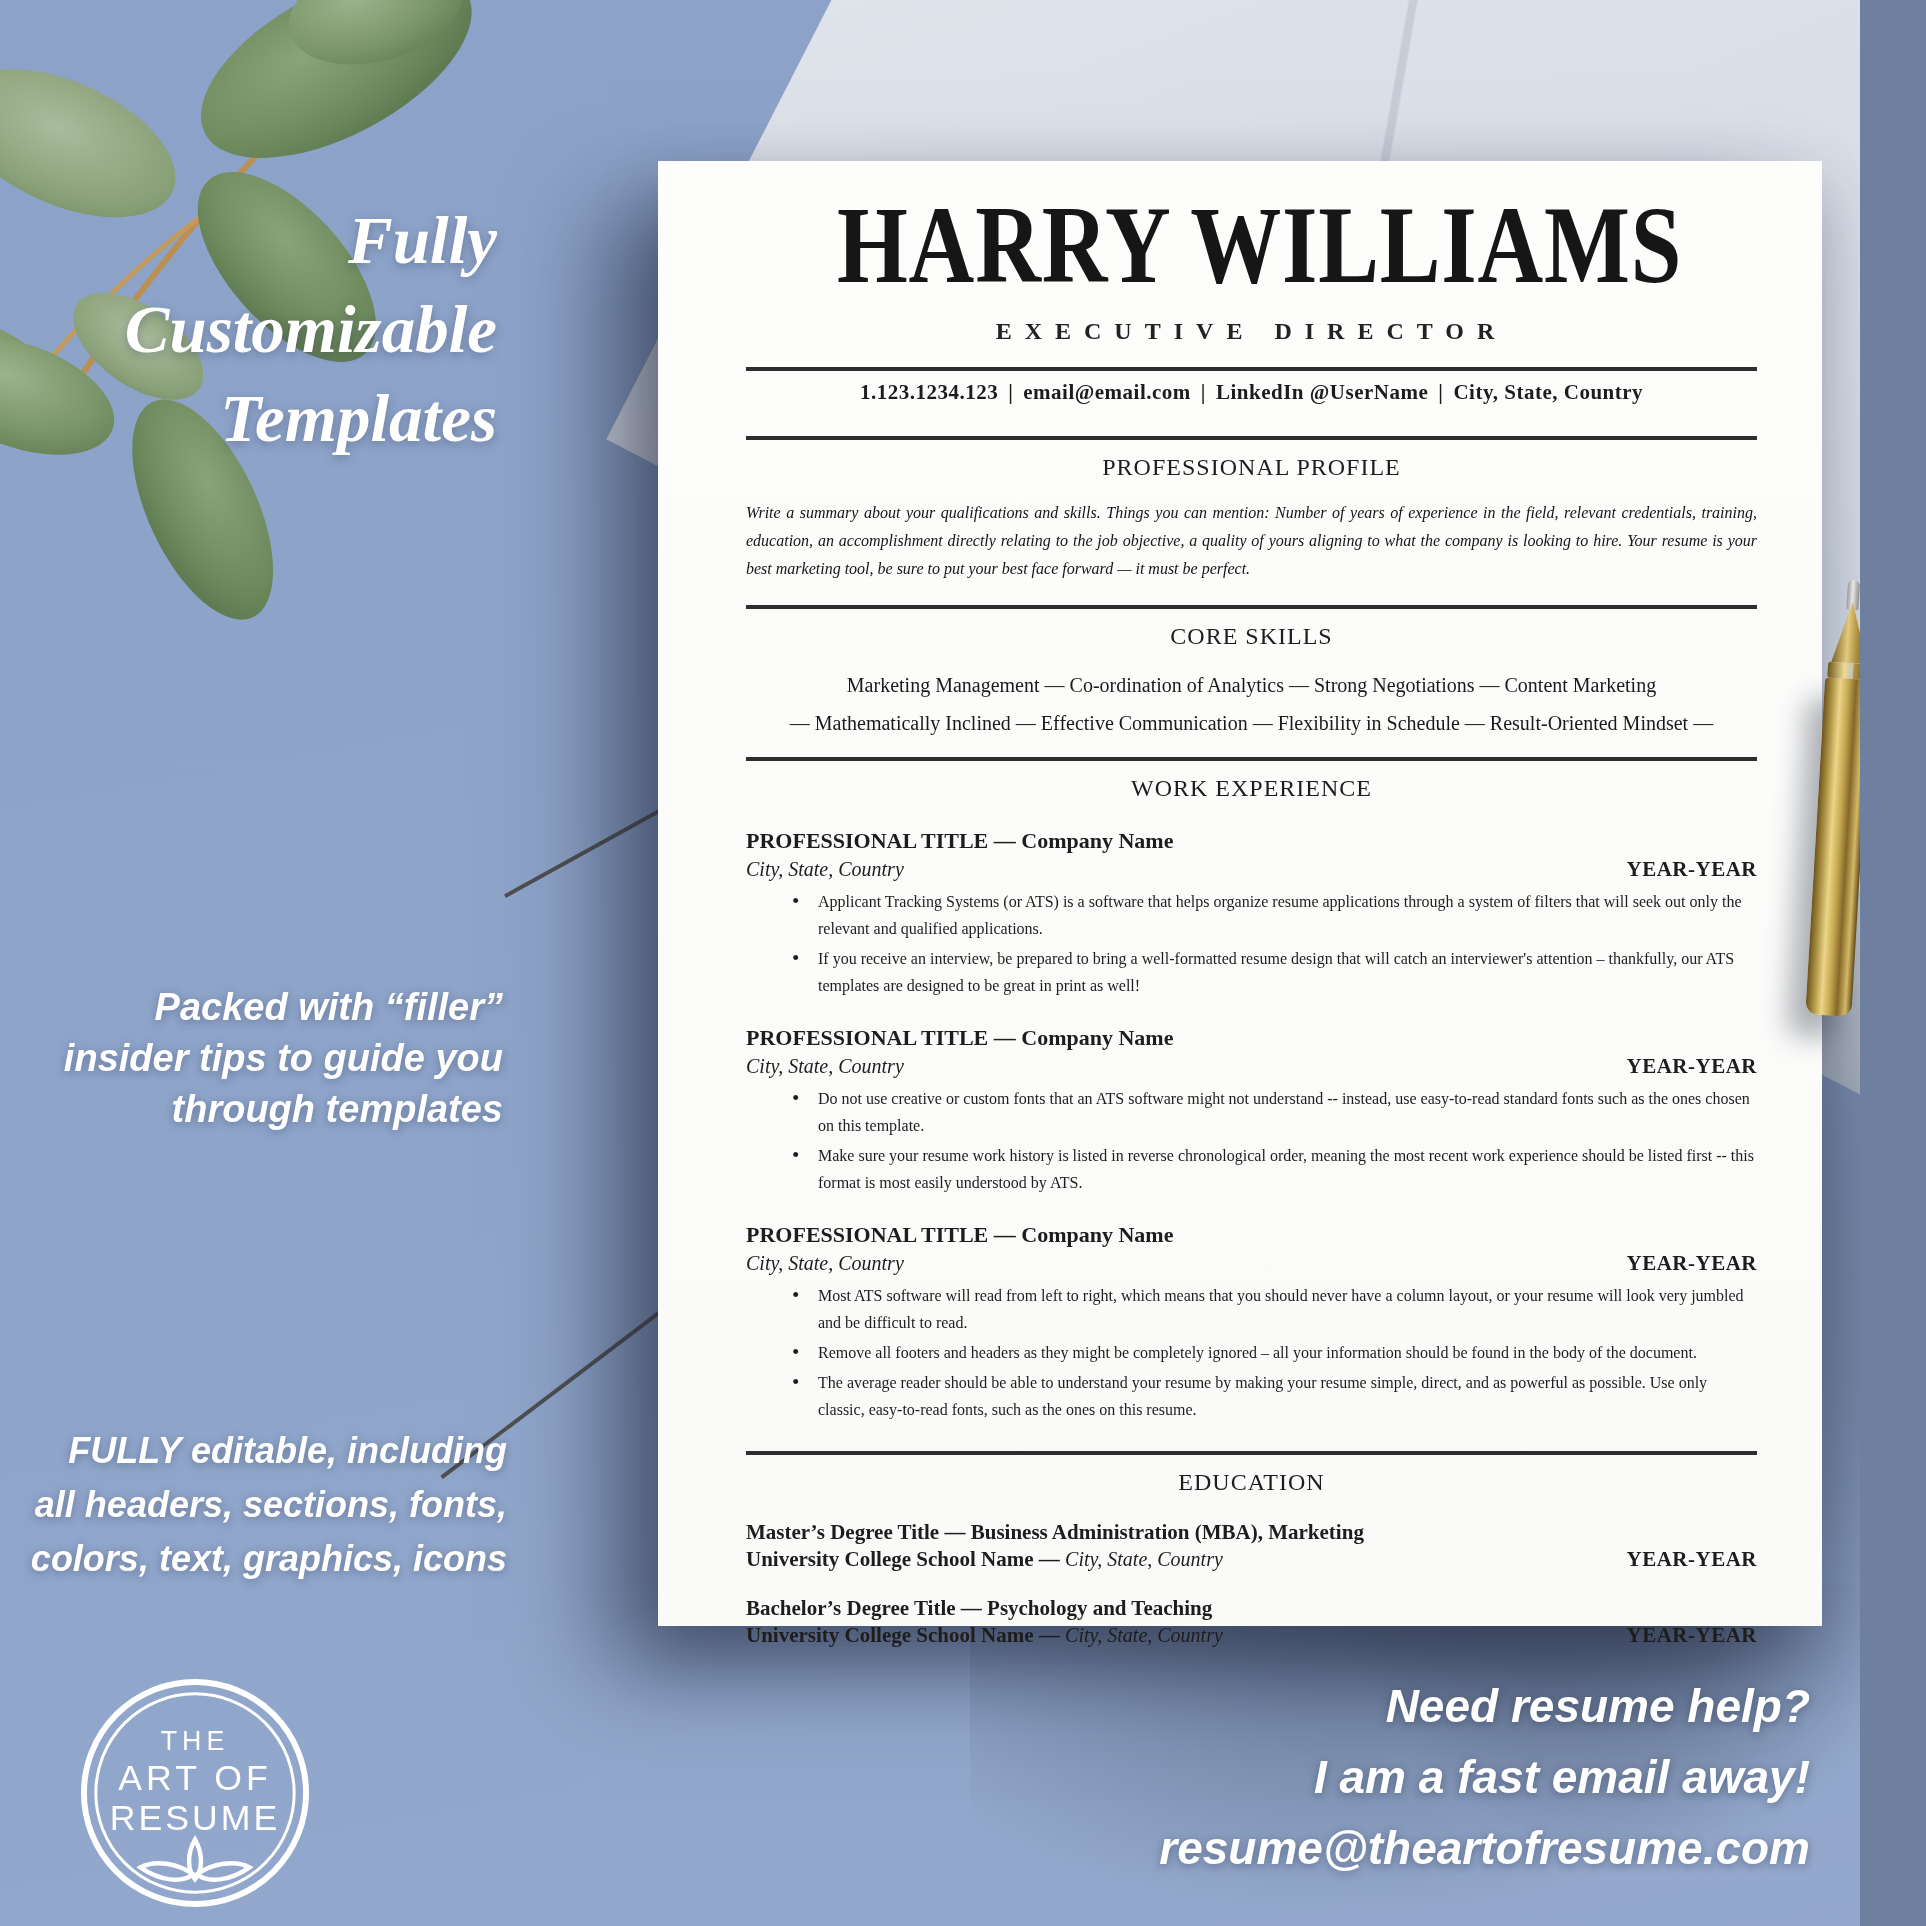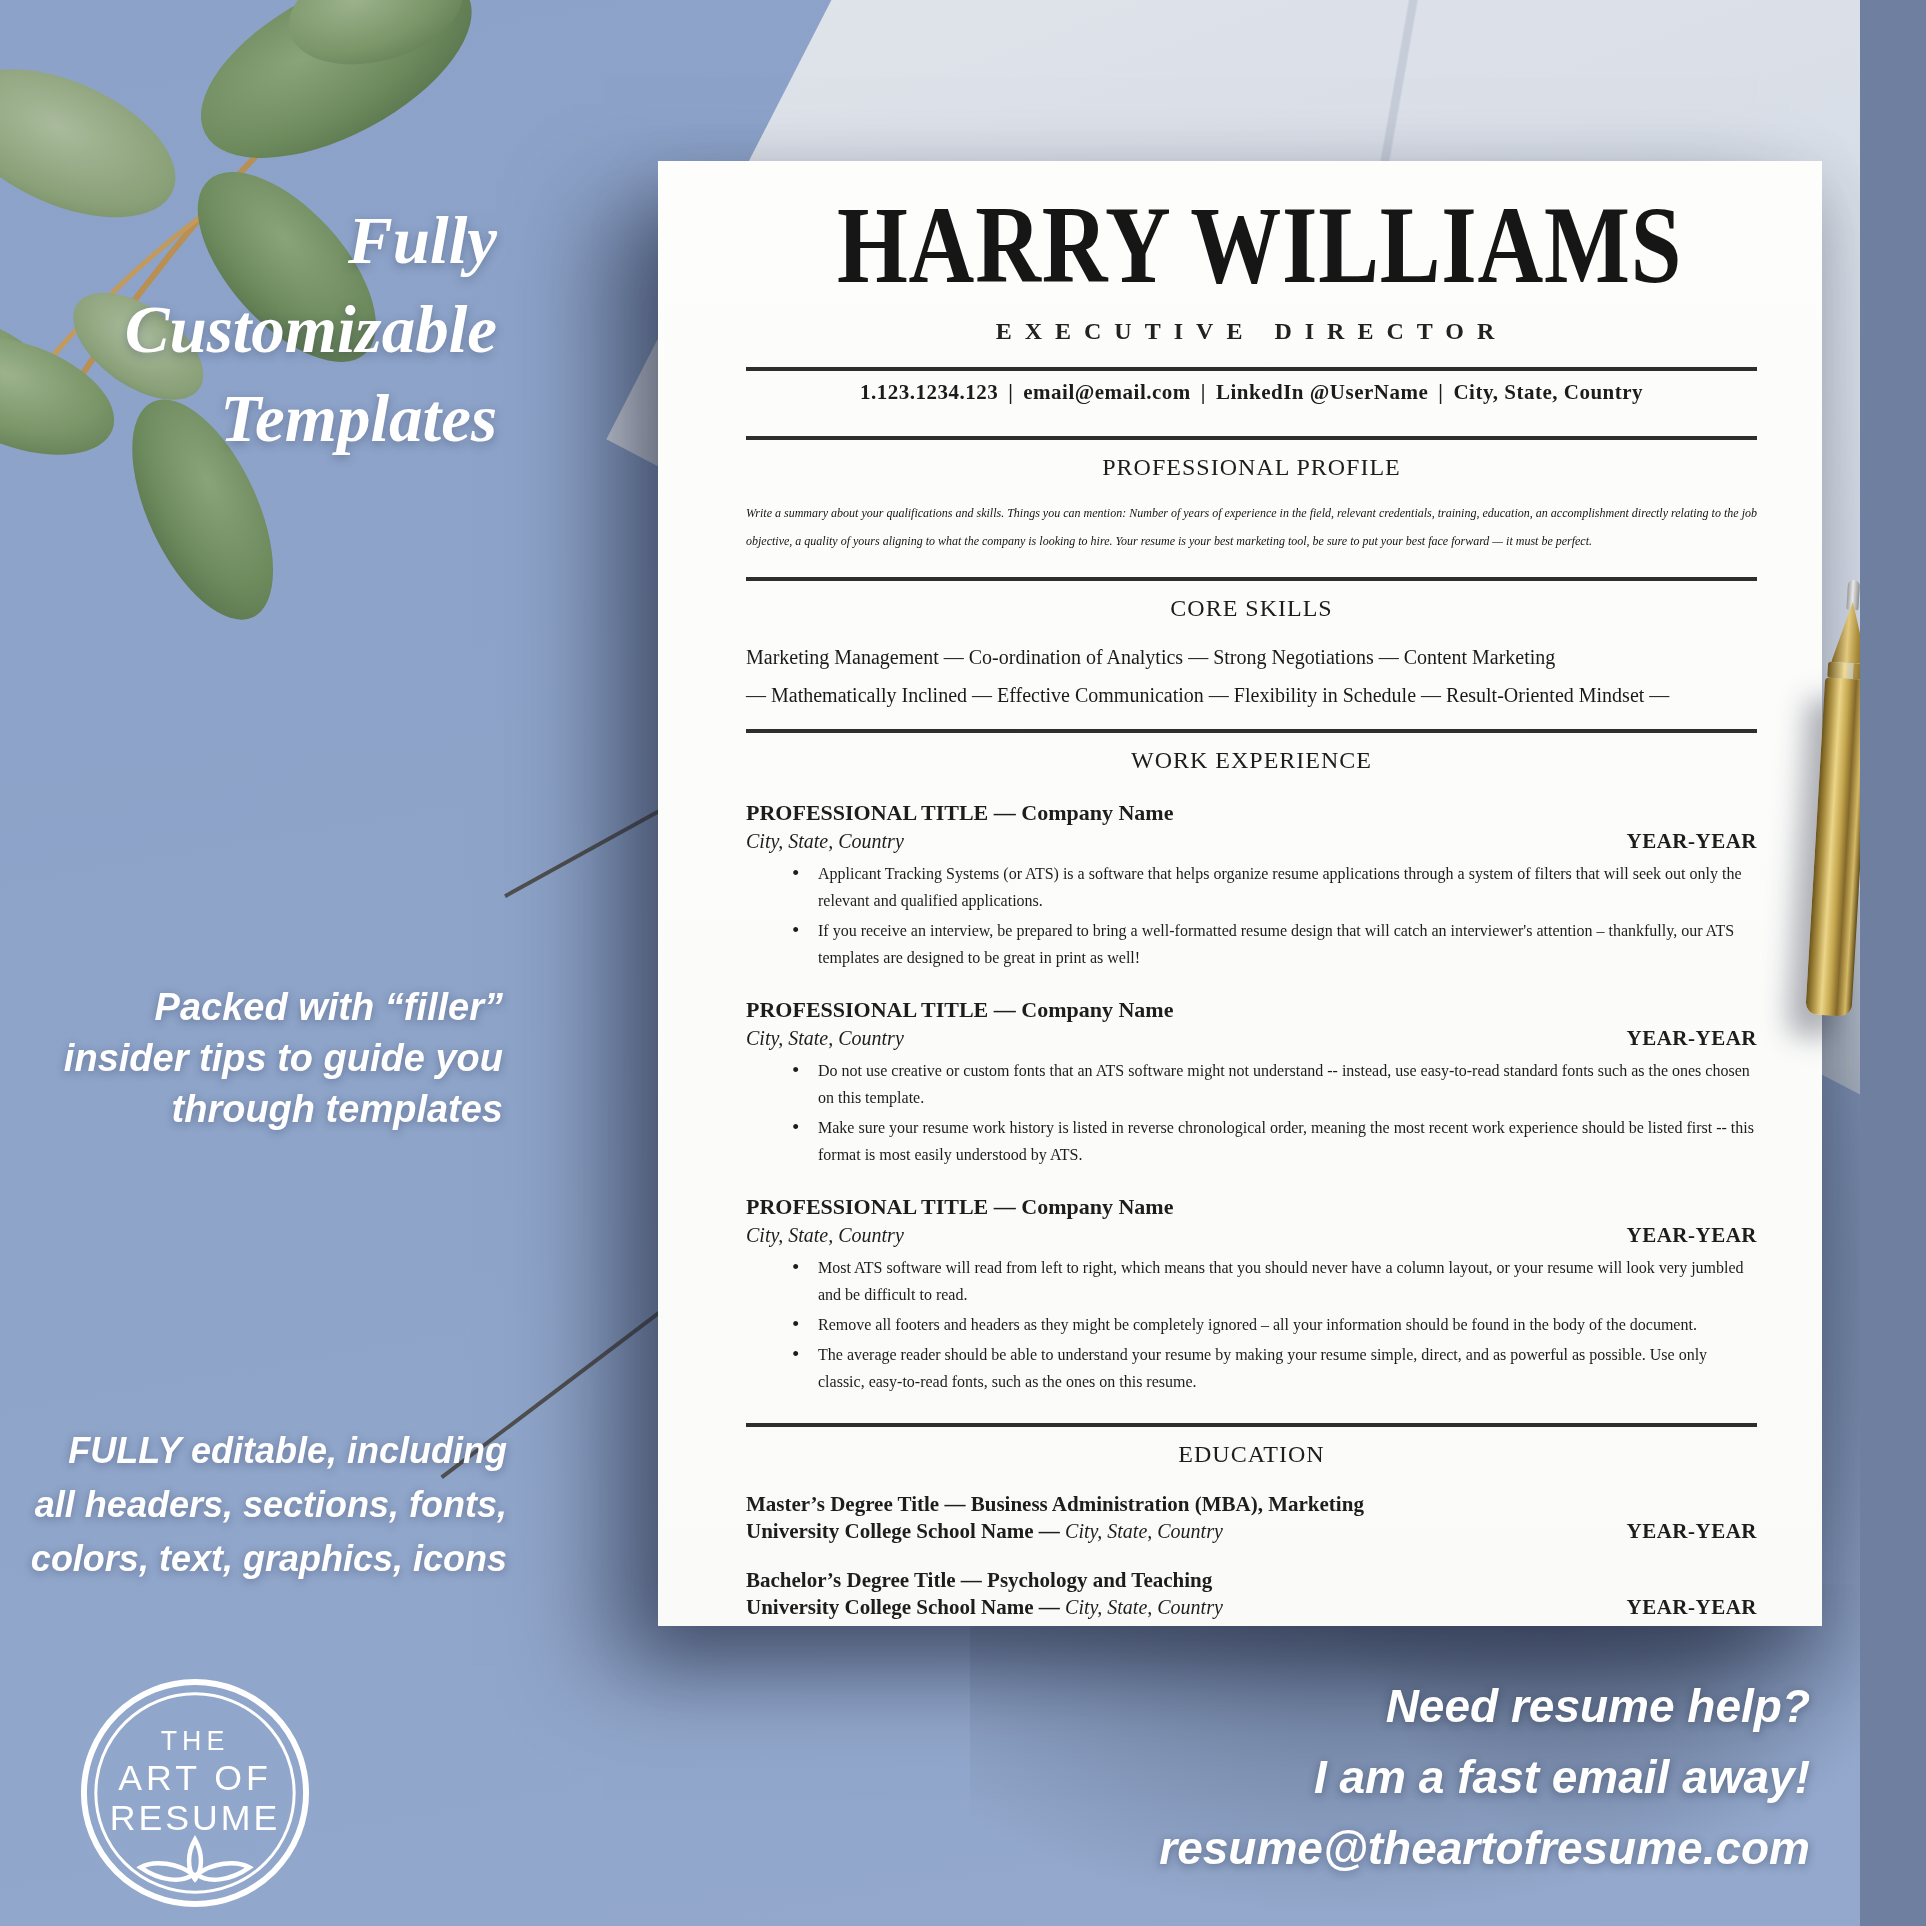--- a/index.html
+++ b/index.html
@@ -61,23 +61,23 @@
   .r-name{
     text-align:center;font-weight:bold;font-size:111px;line-height:1.05;letter-spacing:1px;
     transform:scaleX(.82);transform-origin:50% 50%;white-space:nowrap;color:#161616;
   }
   .r-title{text-align:center;font-weight:bold;font-size:24px;letter-spacing:13px;margin-top:14px;color:#222;}
   .rule{height:4px;background:#2e2e2e;margin-top:22px;}
   .r-contact{text-align:center;font-weight:bold;font-size:21px;letter-spacing:0.5px;padding:9px 0;color:#1c1c1c;}
   .r-contact .sep{padding:0 10px;}
   .sec-head{text-align:center;font-weight:normal;font-size:24px;letter-spacing:1px;margin-top:14px;}
   .r-profile{
-    margin-top:18px;font-style:italic;font-size:12px;line-height:28px;text-align:justify;color:#141414;
-  }
-  .skill-line{text-align:left;font-size:20px;margin-top:15px;color:#1a1a1a;}
+    margin-top:18px;font-style:italic;font-size:16px;line-height:28px;text-align:justify;color:#141414;
+  }
+  .skill-line{text-align:center;font-size:20px;margin-top:15px;color:#1a1a1a;}
   .skill-line.first{margin-top:24px;}
   .job{margin-top:26px;}
   .job-title{font-weight:bold;font-size:22px;}
   .job-meta{display:flex;justify-content:space-between;align-items:baseline;margin-top:3px;}
   .job-city{font-style:italic;font-size:20px;}
   .job-dates{font-weight:bold;font-size:21px;letter-spacing:0.5px;}
   ul.bullets{margin:6px 0 0 0;padding:0 0 0 46px;list-style:none;}
   ul.bullets li{position:relative;font-size:16px;line-height:27px;margin-top:3px;padding-left:26px;}
   ul.bullets li::before{content:"•";position:absolute;left:0;top:0;font-size:21px;}
   .degree{margin-top:24px;}

